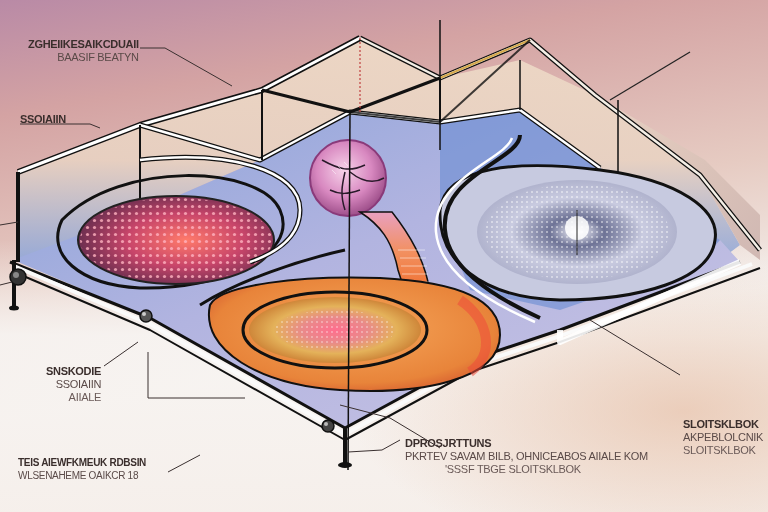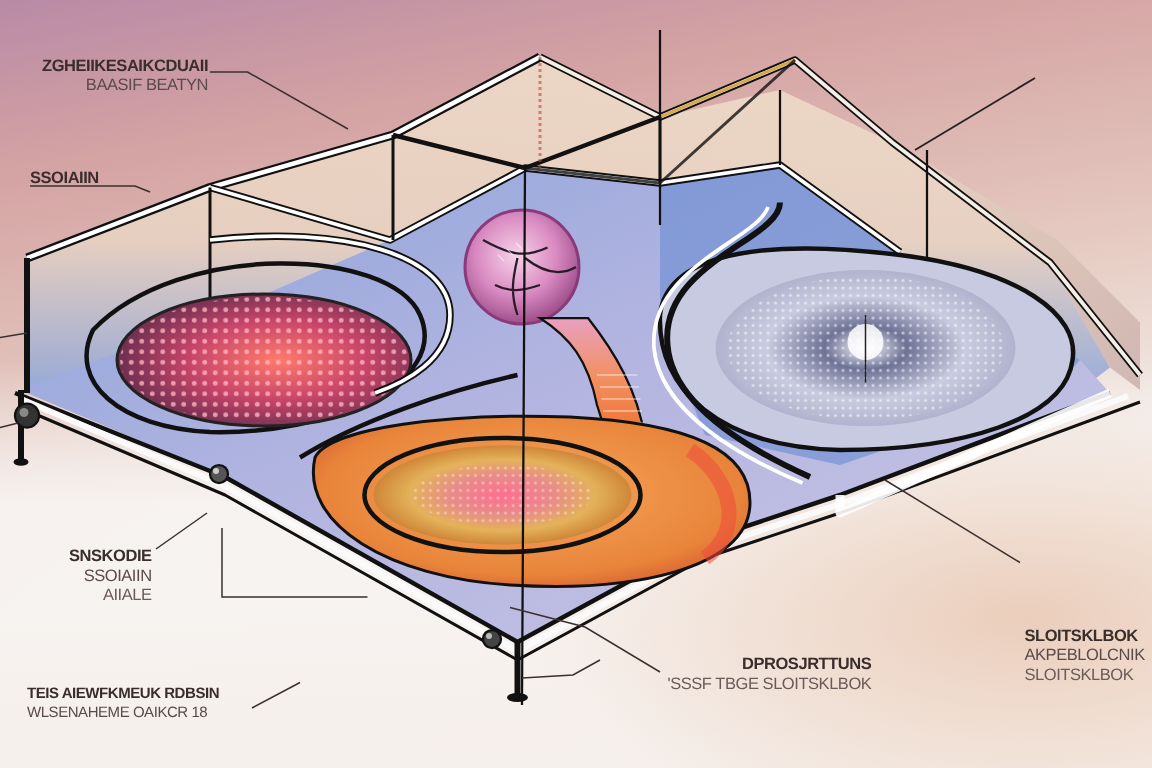--- a/index.html
+++ b/index.html
@@ -218,22 +218,23 @@
   <span class="l1">SNSKODIE</span>
   <span class="l2">SSOIAIIN</span>
   <span class="l3">AIIALE</span>
 </div>
 
 <div class="label" style="left:18px; top:456px; font-size:10px;">
   <span class="l1">TEIS AIEWFKMEUK RDBSIN</span>
   <span class="l2">WLSENAHEME OAIKCR 18</span>
 </div>
 
-<div class="label" style="left:405px; top:437px; font-size:11px;text-align:right;">
+<div class="label" style="left:405px; top:437px; font-size:11px;">
   <span class="l1">DPROSJRTTUNS</span>
+  <span class="l2">PKRTEV SAVAM BILB, OHNICEABOS AIIALE KOM</span>
   <span class="l3" style="padding-left:40px;">'SSSF TBGE SLOITSKLBOK</span>
 </div>
 
 <div class="label" style="left:683px; top:390px;margin-top:28px;">
   <span class="l1">SLOITSKLBOK</span>
   <span class="l2">AKPEBLOLCNIK</span>
   <span class="l3">SLOITSKLBOK</span>
 </div>
 
 </body></html>

